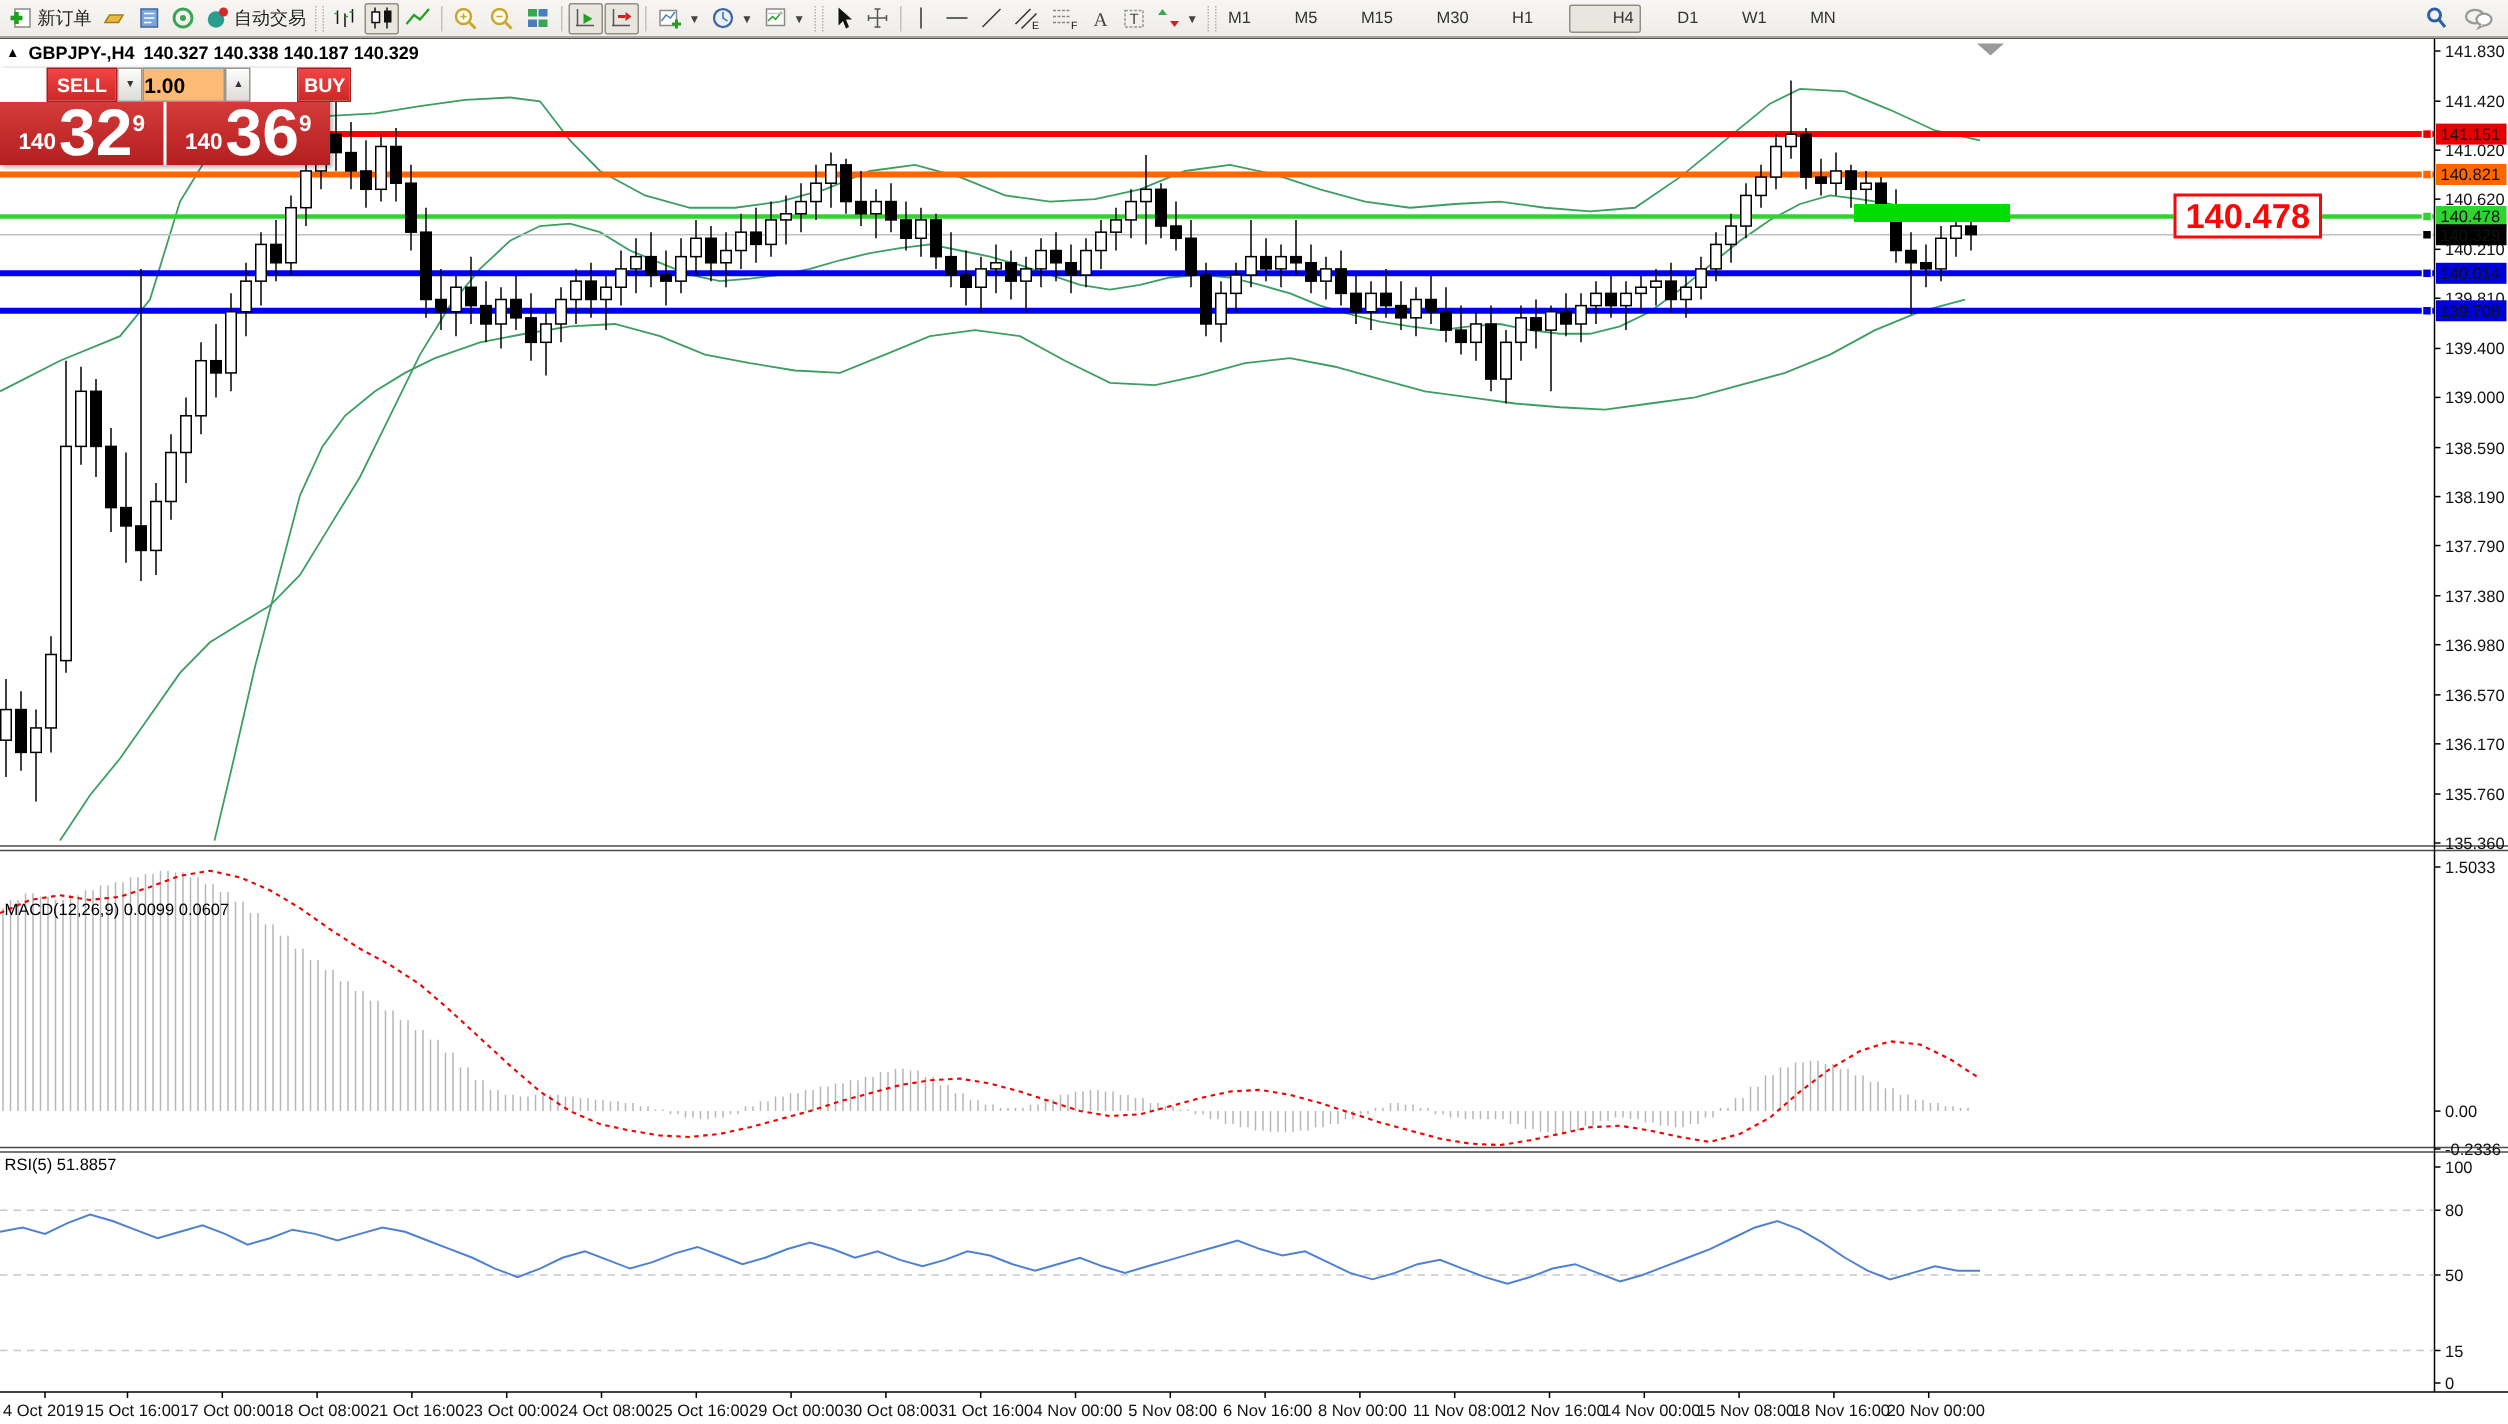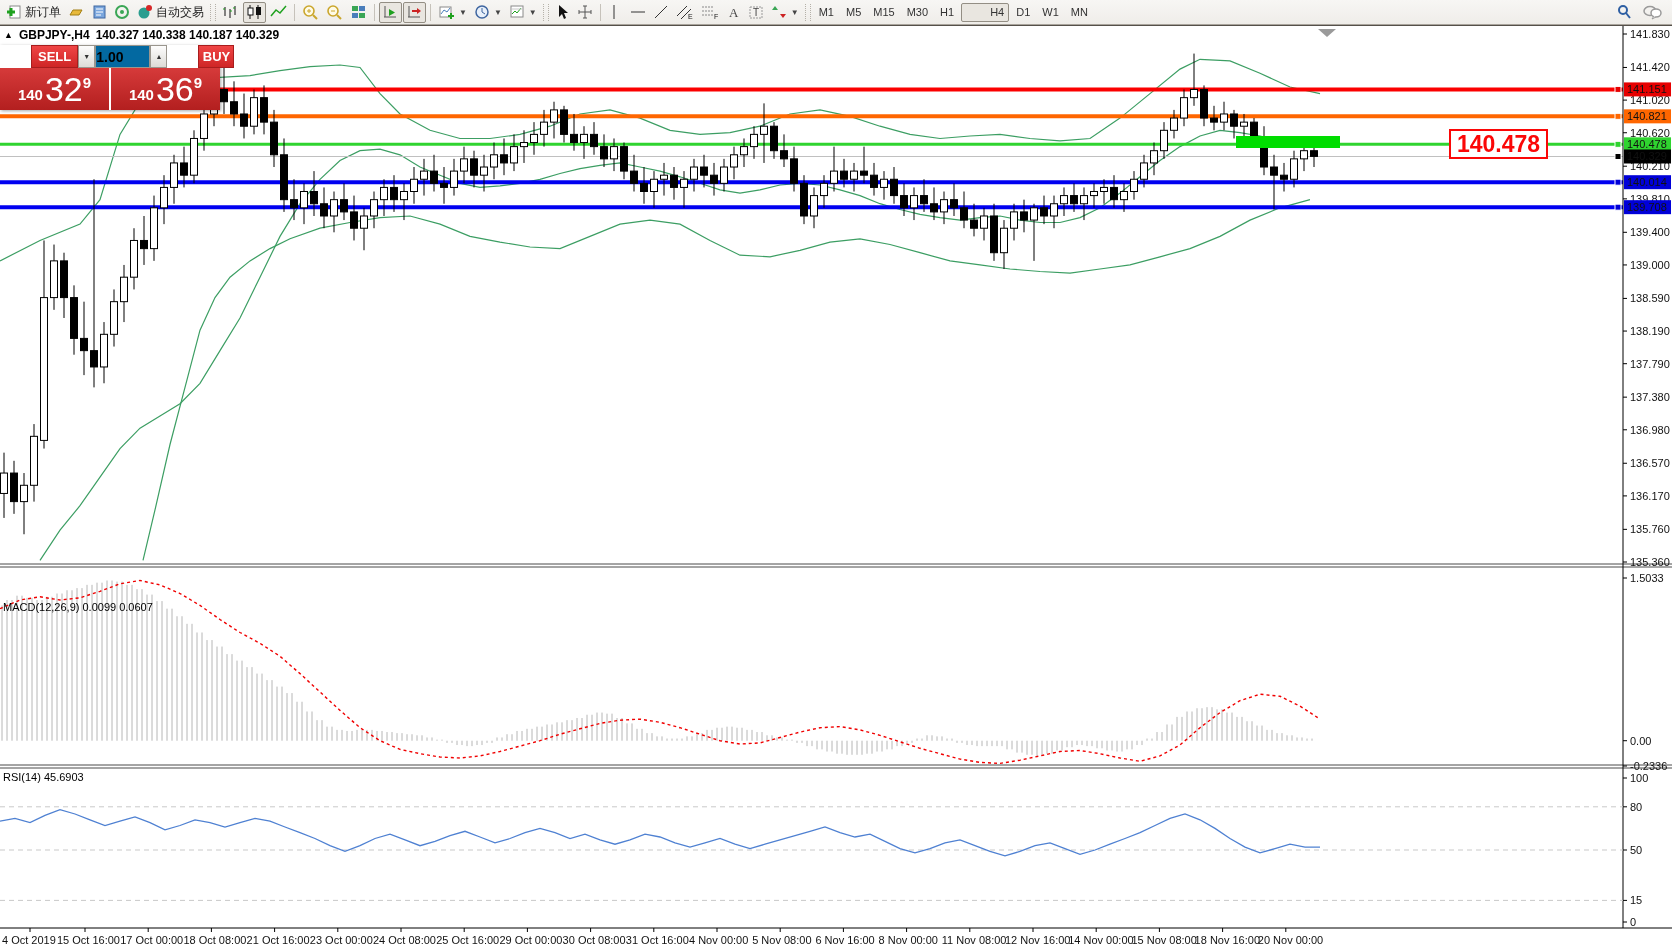--- a/index.html
+++ b/index.html
@@ -32,27 +32,27 @@
   
   .ocp{position:absolute;left:0px;top:19px;width:220px;z-index:4;font-weight:700;
        box-shadow:1px 1px 3px rgba(0,0,0,.35);}
   .ocp-row1{display:flex;height:23px;}
   .btn-red{background:linear-gradient(#ef4545,#cf2626);color:#fff;border:1px solid #a81d1d;
            display:flex;align-items:center;justify-content:center;font-size:13px;font-weight:700;margin-left:31px;}
   .ocp-sell{width:48px;}
   .ocp-buy{width:36px;}
   .vol-btn{width:17px;background:linear-gradient(#fdfdfd,#dddbd6);border:1px solid #9a968e;
            display:flex;align-items:center;justify-content:center;font-size:7px;color:#333;}
-  .vol-box{flex:1;background:#0369a1;border:1px solid #9a968e;display:flex;align-items:center;
+  .vol-box{flex:1;background:#fdba74;border:1px solid #9a968e;display:flex;align-items:center;
            justify-content:flex-end;padding-right:26px;font-size:14px;font-weight:700;color:#000;}
   .ocp-row2{display:flex;height:42px;gap:2px;background:#fff;}
   .px-panel{flex:1;background:linear-gradient(#d63a3a,#b31f1f);color:#fff;display:flex;
             align-items:center;justify-content:center;}
   .px-small{font-size:15px;font-weight:700;margin-top:10px;}
-  .px-big{font-size:34px;font-weight:400;line-height:38px;margin-left:2px;}
+  .px-big{font-size:44px;font-weight:700;line-height:38px;margin-left:2px;}
   .px-sup{font-size:15px;font-weight:700;margin-bottom:14px;}
 
   
   .price-flag{position:absolute;left:1449px;top:103px;width:95px;height:26px;background:#fff;
               border:2px solid #fb0707;color:#fb0707;font-size:23px;font-weight:700;
               display:flex;align-items:center;justify-content:center;z-index:3;letter-spacing:0px;}
   .cn-note{position:absolute;left:1372px;top:190px;font-size:31px;font-weight:700;color:#0ad10a;
            text-shadow:3px 3px 0 #8d9e8d;z-index:3;letter-spacing:2px;}
   .ind-label{position:absolute;font-size:11px;color:#000;z-index:3;}
   #macd-label{left:3px;top:543px;margin-top:32px;}
@@ -228,21 +228,21 @@
         </svg>
     </button>
     <button class="tb">
       <svg width="16" height="16">
           <polygon points="4,2 7,6 1,6" fill="#3aa655"></polygon>
           <polygon points="12,14 15,10 9,10" fill="#c22"></polygon>
         </svg>
       <span class="dd">▼</span>
     </button>
     <div class="grip"></div>
-    <div id="tf-group" style="display:flex;gap:2px;">
+    <div id="tf-group" style="display:flex;gap:19px;">
         <button class="tb tf">M1</button>
         <button class="tb tf">M5</button>
         <button class="tb tf">M15</button>
         <button class="tb tf">M30</button>
         <button class="tb tf">H1</button>
         <button class="tb tf active">H4</button>
         <button class="tb tf">D1</button>
         <button class="tb tf">W1</button>
         <button class="tb tf">MN</button>
       </div>
@@ -971,15 +971,15 @@
         <div class="px-panel">
           <span class="px-small">140</span>
           <span class="px-big">36</span>
           <span class="px-sup">9</span>
         </div>
       </div>
     </div>
 
     <div class="price-flag">140.478</div>
     <div class="ind-label" id="macd-label">MACD(12,26,9) 0.0099 0.0607</div>
-    <div class="ind-label" id="rsi-label">RSI(14) 45.6903</div>
+    <div class="ind-label" id="rsi-label">RSI(5) 51.8857</div>
   </div>
 </div>
 
 </body></html>

